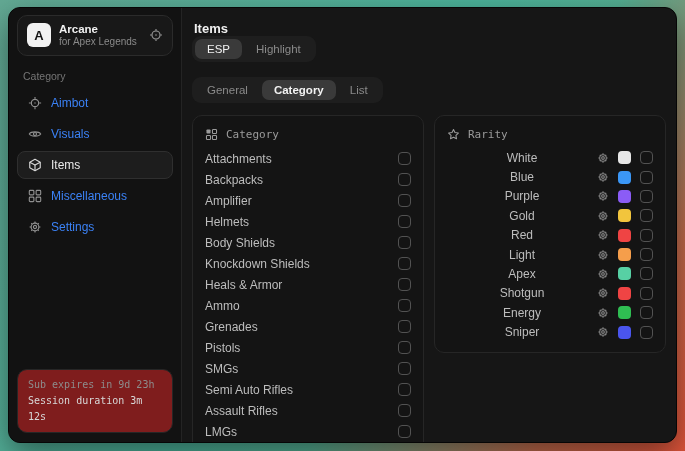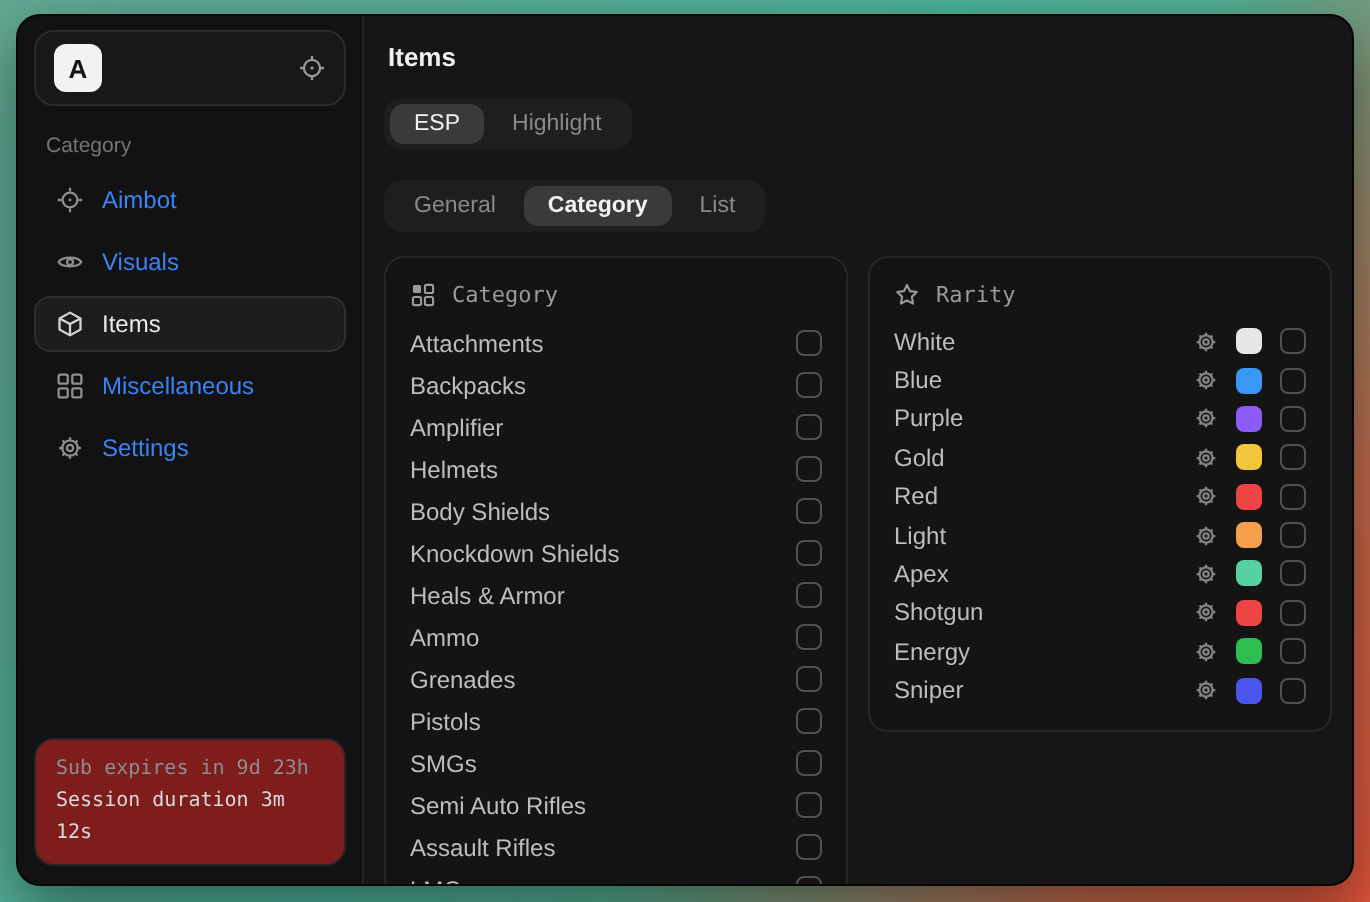--- a/index.html
+++ b/index.html
@@ -48,21 +48,21 @@
     border: 1px solid #262626; border-radius: 10px; background: #7f1d1d;
     padding: 7px 10px; font-family: "DejaVu Sans Mono", monospace;
     font-size: 10px; line-height: 1.6;
   }
   .footer-line1 { color: #8d8d8d; }
   .footer-line2 { color: #d8d8d8; }
   
   .main { flex: 1; padding: 13px 10px 0 10px; display: flex; flex-direction: column; overflow: hidden; }
   .page-title { font-size: 13px; font-weight: 700; color: #f0f0f0; margin-left: 2px; }
   .pillbar {
-    margin-top: 13px; display: inline-flex; align-self: flex-start;
+    display: inline-flex; align-self: flex-start;
     background: #1e1e1e; border-radius: 9px; padding: 3px; gap: 2px;
   }
   .pillbar .seg {
     padding: 4px 12px; border-radius: 7px; font-size: 11.5px; color: #8a8a8a; cursor: default;
   }
   .pillbar .seg.active { background: #3a3a3a; color: #f2f2f2; }
   .tabsbar { margin-top: 15px; }
   .tabsbar .seg.active { font-weight: 700; }
   .panels { margin-top: 12px; display: flex; gap: 10px; align-items: flex-start; flex: 1; min-height: 0; }
   .panel {
@@ -70,38 +70,42 @@
     padding: 8px 12px 10px;
   }
   .panel-header {
     display: flex; align-items: center; gap: 8px;
     color: #9b9b9b; font-family: "DejaVu Sans Mono", monospace; font-size: 11px;
     padding: 4px 0 7px;
   }
   .panel-header .icon { display: flex; color: #9b9b9b; }
   .p-row { display: flex; align-items: center; font-size: 12px; color: #bdbdbd; }
   .cat-row { padding: 3.5px 0; gap: 48px; }
-  .rar-row { padding: 2.7px 0; }
+  .rar-row { padding: 2.7px 0; text-align: center; }
   .p-row .label { flex: 1; }
   .checkbox {
     width: 13px; height: 13px; border: 1.4px solid #525252; border-radius: 4px;
     background: transparent; flex: none;
   }
   .controls { display: flex; align-items: center; gap: 9px; }
   .controls .gear { display: flex; color: #848484; }
   .swatch { width: 13px; height: 13px; border-radius: 4px; flex: none; }
 </style>
 </head>
 <body>
 
 <div class="window">
 
   <div class="sidebar">
     <div class="app-card">
       <div class="logo">A</div>
+      <div class="app-text">
+        <div class="app-title">Arcane</div>
+        <div class="app-sub">for Apex Legends</div>
+      </div>
       <span class="right-ic">
         <svg width="14" height="14" viewBox="0 0 16 16" fill="none" stroke="currentColor" stroke-width="1.3">
           <circle cx="8" cy="8" r="4.6"></circle>
             <circle cx="8" cy="8" r="0.9" fill="currentColor" stroke="none"></circle>
           <line x1="8" y1="1.2" x2="8" y2="3"></line>
             <line x1="8" y1="13" x2="8" y2="14.8"></line>
           <line x1="1.2" y1="8" x2="3" y2="8"></line>
             <line x1="13" y1="8" x2="14.8" y2="8"></line>
         </svg>
       </span>

